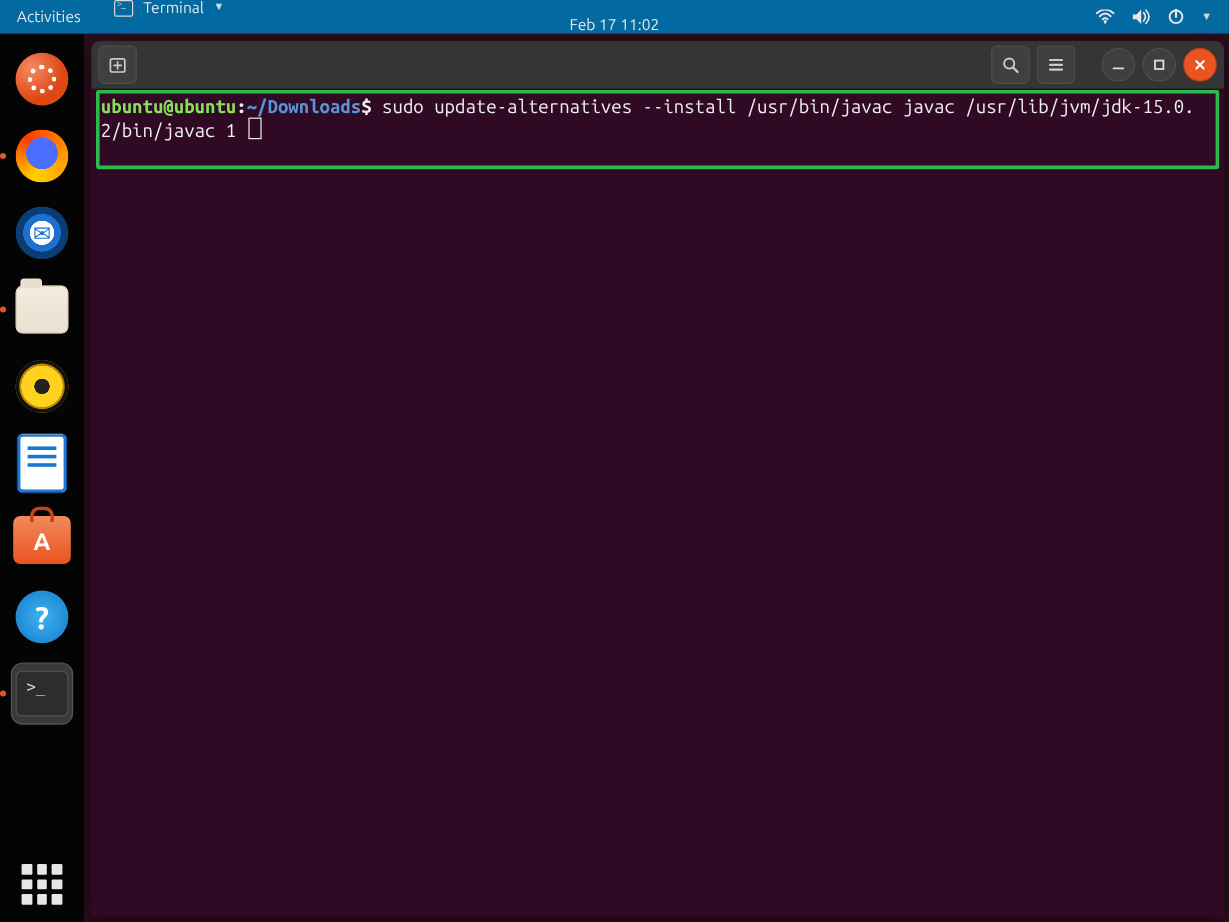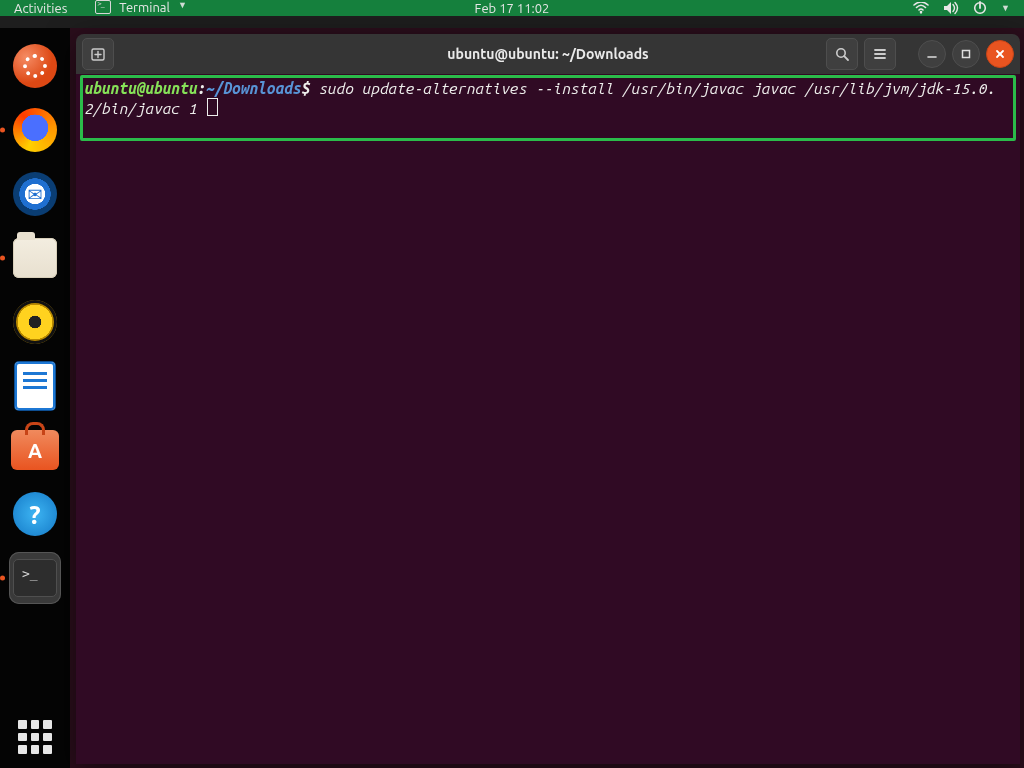--- a/index.html
+++ b/index.html
@@ -10,22 +10,22 @@
     overflow: hidden;
     font-family: "Ubuntu", "Liberation Sans", sans-serif;
     background: #1e1e1e;
     user-select: none;
   }
 
   
   .topbar {
     position: absolute;
     top: 0; left: 0; right: 0;
-    height: 16px;
-    background: #15803d;
+    height: 28px;
+    background: #0369a1;
     color: #e6e6e6;
     display: flex;
     align-items: center;
     font-size: 13px;
     z-index: 100;
   }
   .topbar .activities {
     padding: 0 14px;
     height: 100%;
     display: flex;
@@ -38,21 +38,21 @@
     display: flex;
     gap: 8px;
     cursor: pointer;
   }
   .topbar .clock {
     position: absolute;
     left: 50%;
     transform: translateX(-50%);
     height: 100%;
     display: flex;
-    align-items: center;
+    align-items: flex-end;
     cursor: pointer;
   }
   .topbar .sysmenu {
     margin-left: auto;
     padding: 0 14px;
     height: 100%;
     display: flex;
     align-items: center;
     gap: 14px;
     cursor: pointer;
@@ -296,21 +296,20 @@
     position: absolute;
     top: 6px;
     left: 8px;
     right: 8px;
     font-family: "Ubuntu Mono", "DejaVu Sans Mono", monospace;
     font-size: 15.5px;
     line-height: 18px;
     white-space: pre-wrap;
     word-break: break-all;
     color: #eeeeec;
-    font-style: italic;
   }
   .p-user { color: #86e158; font-weight: 700; }
   .p-path { color: #5894d6; font-weight: 700; }
   .p-sep  { color: #eeeeec; font-weight: 700; }
   .cursor {
     display: inline-block;
     width: 9px; height: 16px;
     border: 1px solid #eeeeec;
     vertical-align: -2px;
     margin-left: 1px;
@@ -402,21 +401,20 @@
   <div class="window">
 
     <div class="titlebar">
       <div class="tbtn">
         <svg width="16" height="16" viewBox="0 0 16 16">
           <rect x="2" y="3" width="12" height="11" rx="1.5" fill="none" stroke="#ccc" stroke-width="1.4"></rect>
           <line x1="8" y1="5.5" x2="8" y2="11.5" stroke="#ccc" stroke-width="1.4" stroke-linecap="round"></line>
           <line x1="5" y1="8.5" x2="11" y2="8.5" stroke="#ccc" stroke-width="1.4" stroke-linecap="round"></line>
         </svg>
       </div>
-      <span class="title">ubuntu@ubuntu: ~/Downloads</span>
       <div class="right-cluster">
         <div class="tbtn">
           <svg width="16" height="16" viewBox="0 0 16 16">
             <circle cx="7" cy="7" r="4.2" fill="none" stroke="#ccc" stroke-width="1.6"></circle>
             <line x1="10.2" y1="10.2" x2="14" y2="14" stroke="#ccc" stroke-width="1.8" stroke-linecap="round"></line>
           </svg>
         </div>
         <div class="tbtn">
           <svg width="16" height="16" viewBox="0 0 16 16">
             <line x1="3" y1="4" x2="13" y2="4" stroke="#ccc" stroke-width="1.8" stroke-linecap="round"></line>

